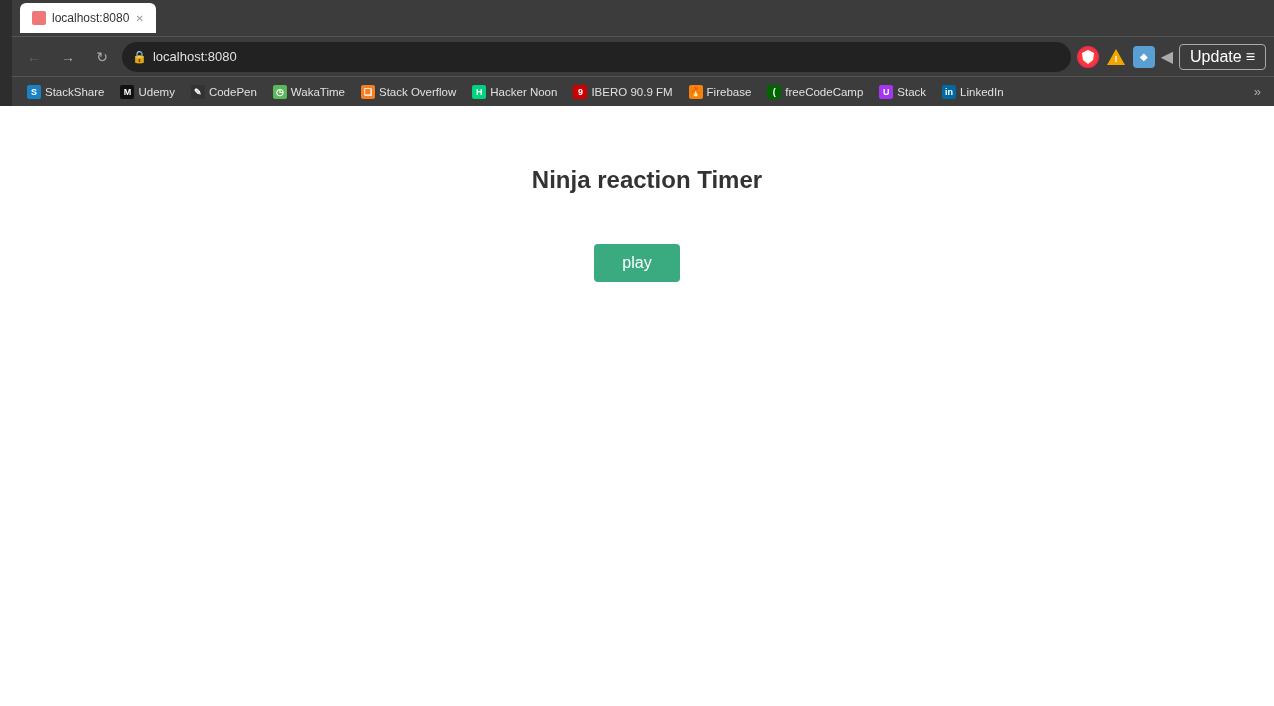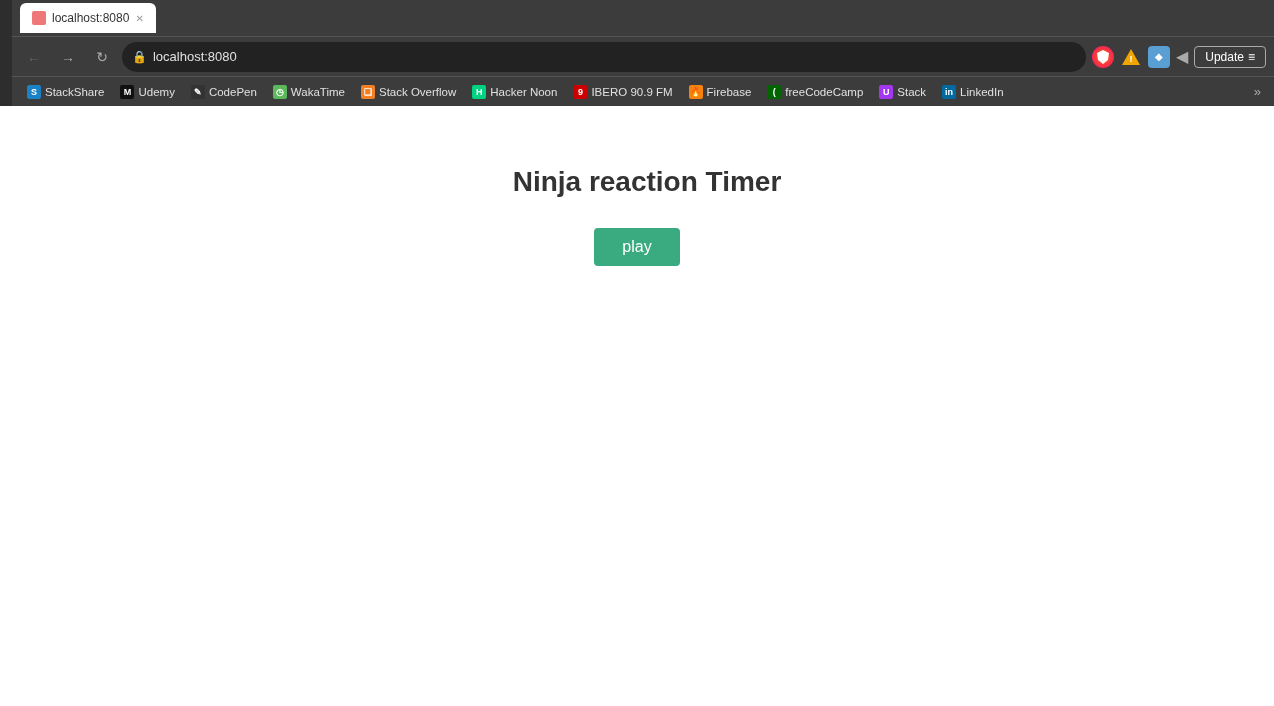--- a/index.html
+++ b/index.html
@@ -104,21 +104,21 @@
     }
     .puzzle-icon {
       color: #aaa;
       font-size: 16px;
       cursor: pointer;
     }
     .update-btn {
       background: transparent;
       border: 1.5px solid #aaa;
       color: #fff;
-      font-size: 12px;
+      font-size: 16px;
       padding: 3px 10px;
       border-radius: 4px;
       cursor: pointer;
       display: flex; align-items: center; gap: 4px;
     }
 
     
     .bookmarks-bar {
       display: flex;
       align-items: center;
@@ -160,35 +160,36 @@
       width: 100%;
       height: calc(706px - 36px - 40px - 30px);
       background: #fff;
       display: flex;
       flex-direction: column;
       align-items: center;
       justify-content: flex-start;
       padding-top: 60px;
     }
     .page-title {
-      font-size: 28px;
+      font-size: 24px;
       font-weight: 700;
       color: #333;
       margin-bottom: 30px;
       margin-left: 20px;
     }
     .play-btn {
       background: #3aaa81;
       color: white;
       border: none;
       border-radius: 4px;
       padding: 10px 28px;
       font-size: 16px;
       cursor: pointer;
       font-family: Arial, sans-serif;
+      margin-top: 20px;
     }
   </style>
 </head>
 <body>
 
 <div class="browser-chrome">
 
   <div class="tab-bar">
     <div class="tab">
       <div class="tab-favicon" style="background:#e77;border-radius:2px;"></div>

